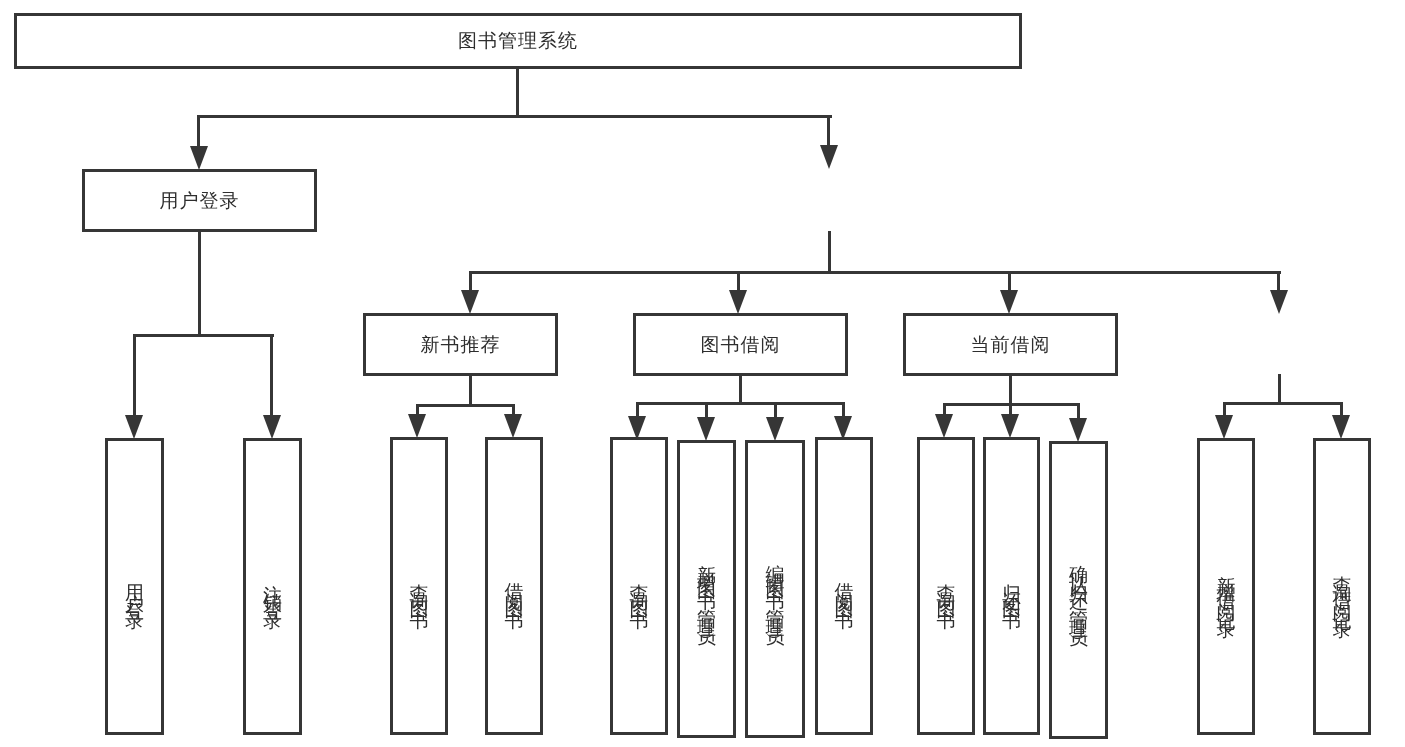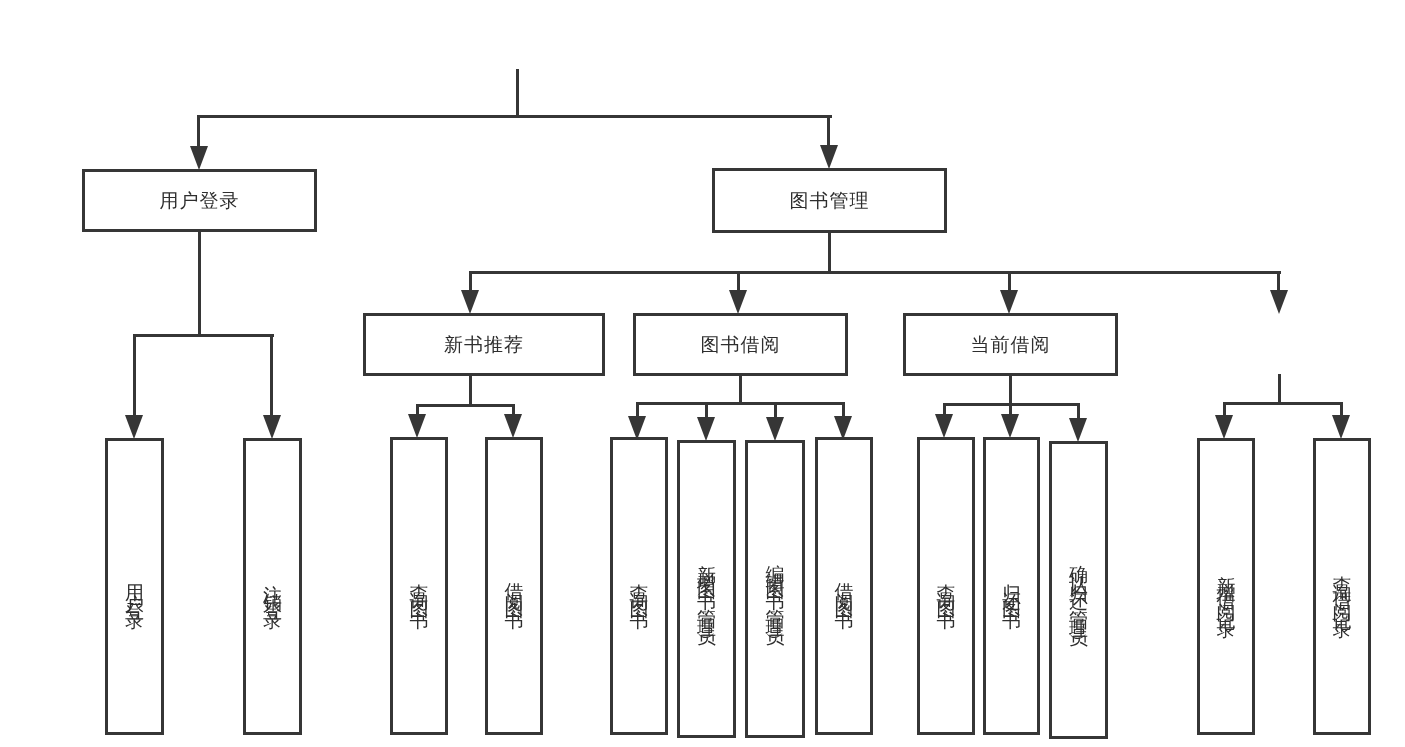--- a/index.html
+++ b/index.html
@@ -43,50 +43,50 @@
     letter-spacing:1px;
     color:#a8a0a0;
     white-space:nowrap;
   }
 </style>
 </head>
 <body>
 
 <div id="canvas">
 
+  <div class="box hlabel" style="left:14px;top:13px;width:1008px;height:56px">图书管理系统</div>
 
   <div class="ln" style="left:516px;top:69px;width:3px;height:48px"></div>
   <div class="ln" style="left:197px;top:115px;width:635px;height:3px"></div>
   <div class="ln" style="left:197px;top:115px;width:3px;height:33px"></div>
   <div class="ln" style="left:827px;top:115px;width:3px;height:32px"></div>
   <div class="arr" style="left:190px;top:146px"></div>
   <div class="arr" style="left:820px;top:145px"></div>
 
   <div class="box hlabel" style="left:82px;top:169px;width:235px;height:63px">用户登录</div>
-  <div class="box hlabel" style="left:712px;top:168px;width:235px;height:65px">图书管理</div>
 
   <div class="ln" style="left:198px;top:230px;width:3px;height:107px"></div>
   <div class="ln" style="left:133px;top:334px;width:141px;height:3px"></div>
   <div class="ln" style="left:133px;top:334px;width:3px;height:84px"></div>
   <div class="ln" style="left:270px;top:334px;width:3px;height:84px"></div>
   <div class="arr" style="left:125px;top:415px"></div>
   <div class="arr" style="left:263px;top:415px"></div>
 
   <div class="ln" style="left:828px;top:231px;width:3px;height:43px"></div>
   <div class="ln" style="left:469px;top:271px;width:812px;height:3px"></div>
   <div class="ln" style="left:469px;top:271px;width:3px;height:22px"></div>
   <div class="ln" style="left:737px;top:271px;width:3px;height:22px"></div>
   <div class="ln" style="left:1008px;top:271px;width:3px;height:22px"></div>
   <div class="ln" style="left:1277px;top:271px;width:3px;height:22px"></div>
   <div class="arr" style="left:461px;top:290px"></div>
   <div class="arr" style="left:729px;top:290px"></div>
   <div class="arr" style="left:1000px;top:290px"></div>
   <div class="arr" style="left:1270px;top:290px"></div>
 
-  <div class="box hlabel" style="left:363px;top:313px;width:242px;height:63px">新书推荐</div>
+  <div class="box hlabel" style="left:363px;top:313px;width:195px;height:63px">新书推荐</div>
   <div class="box hlabel" style="left:633px;top:313px;width:215px;height:63px">图书借阅</div>
   <div class="box hlabel" style="left:903px;top:313px;width:215px;height:63px">当前借阅</div>
 
   <div class="ln" style="left:469px;top:374px;width:3px;height:33px"></div>
   <div class="ln" style="left:416px;top:404px;width:99px;height:3px"></div>
   <div class="ln" style="left:416px;top:404px;width:3px;height:13px"></div>
   <div class="ln" style="left:512px;top:404px;width:3px;height:13px"></div>
   <div class="arr" style="left:408px;top:414px"></div>
   <div class="arr" style="left:504px;top:414px"></div>
 

